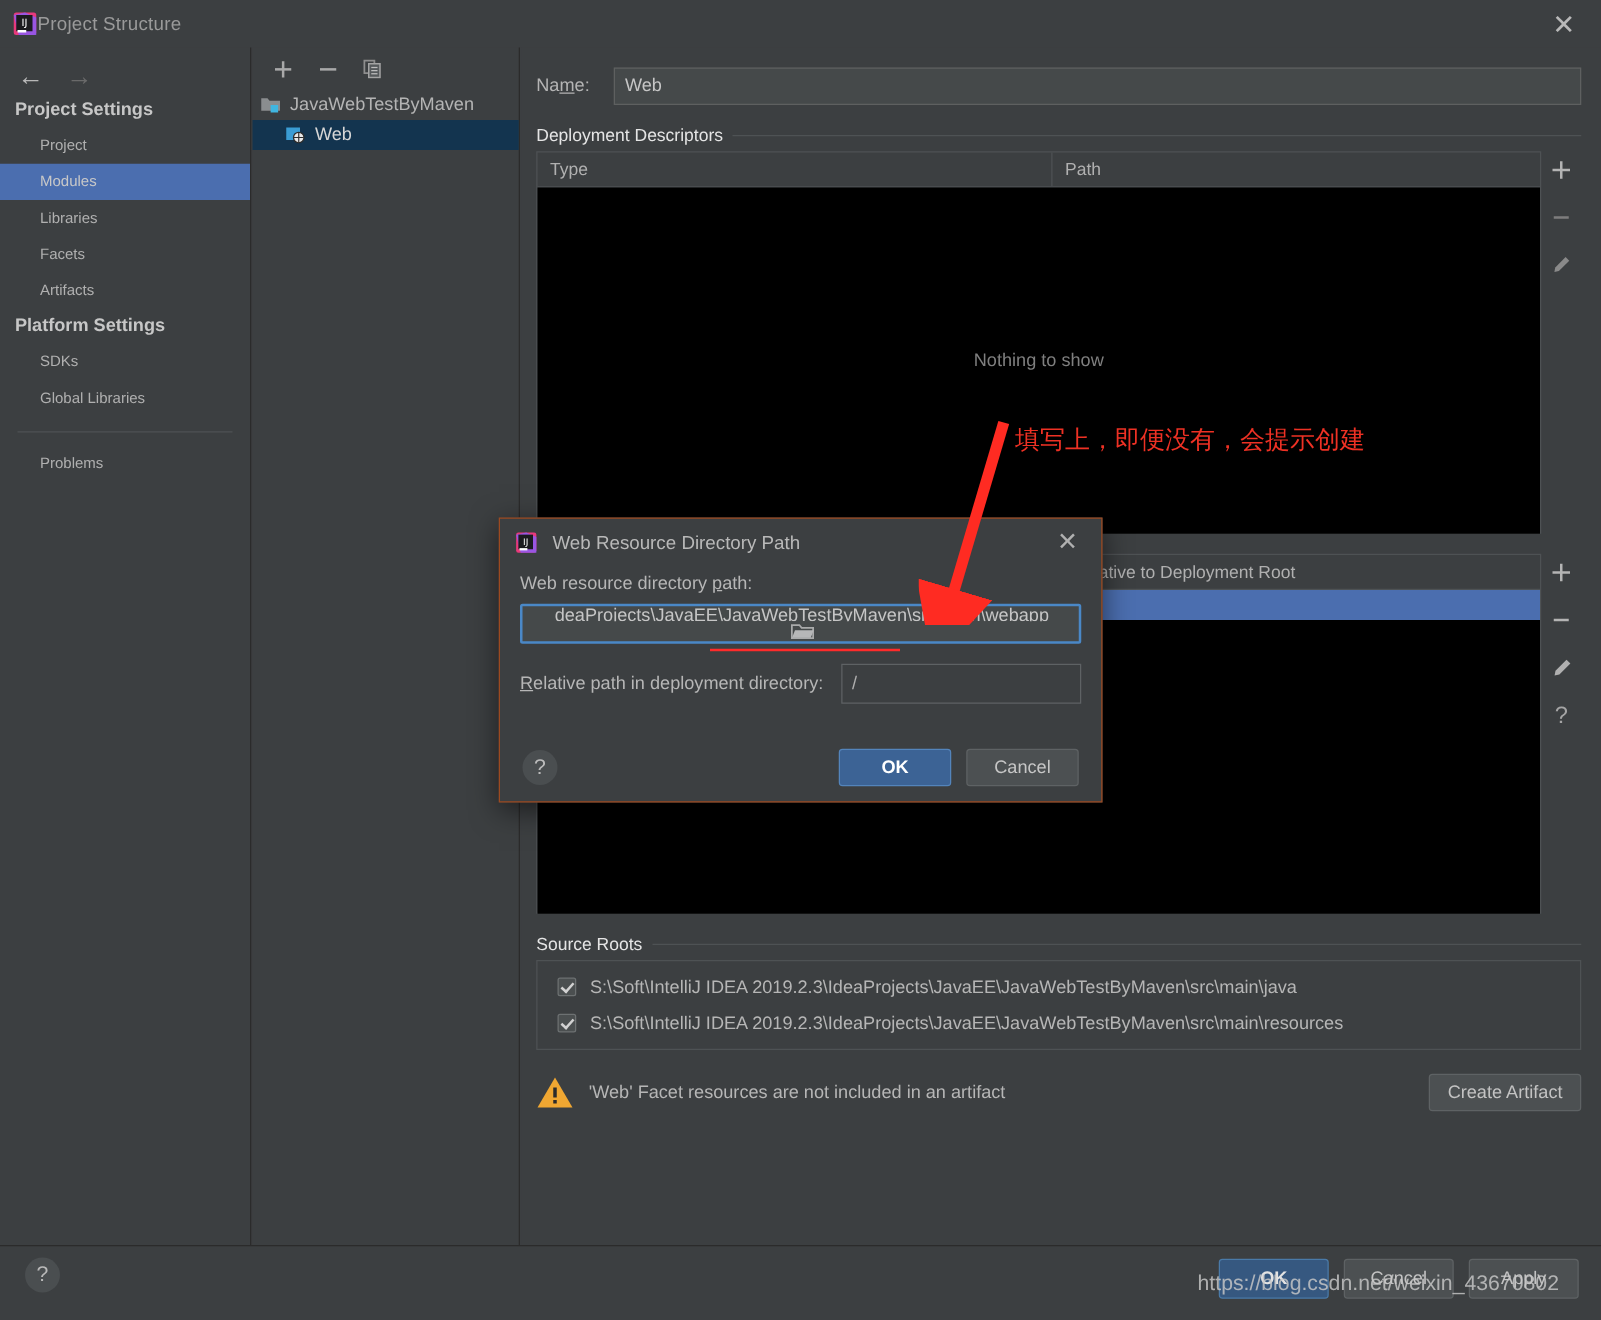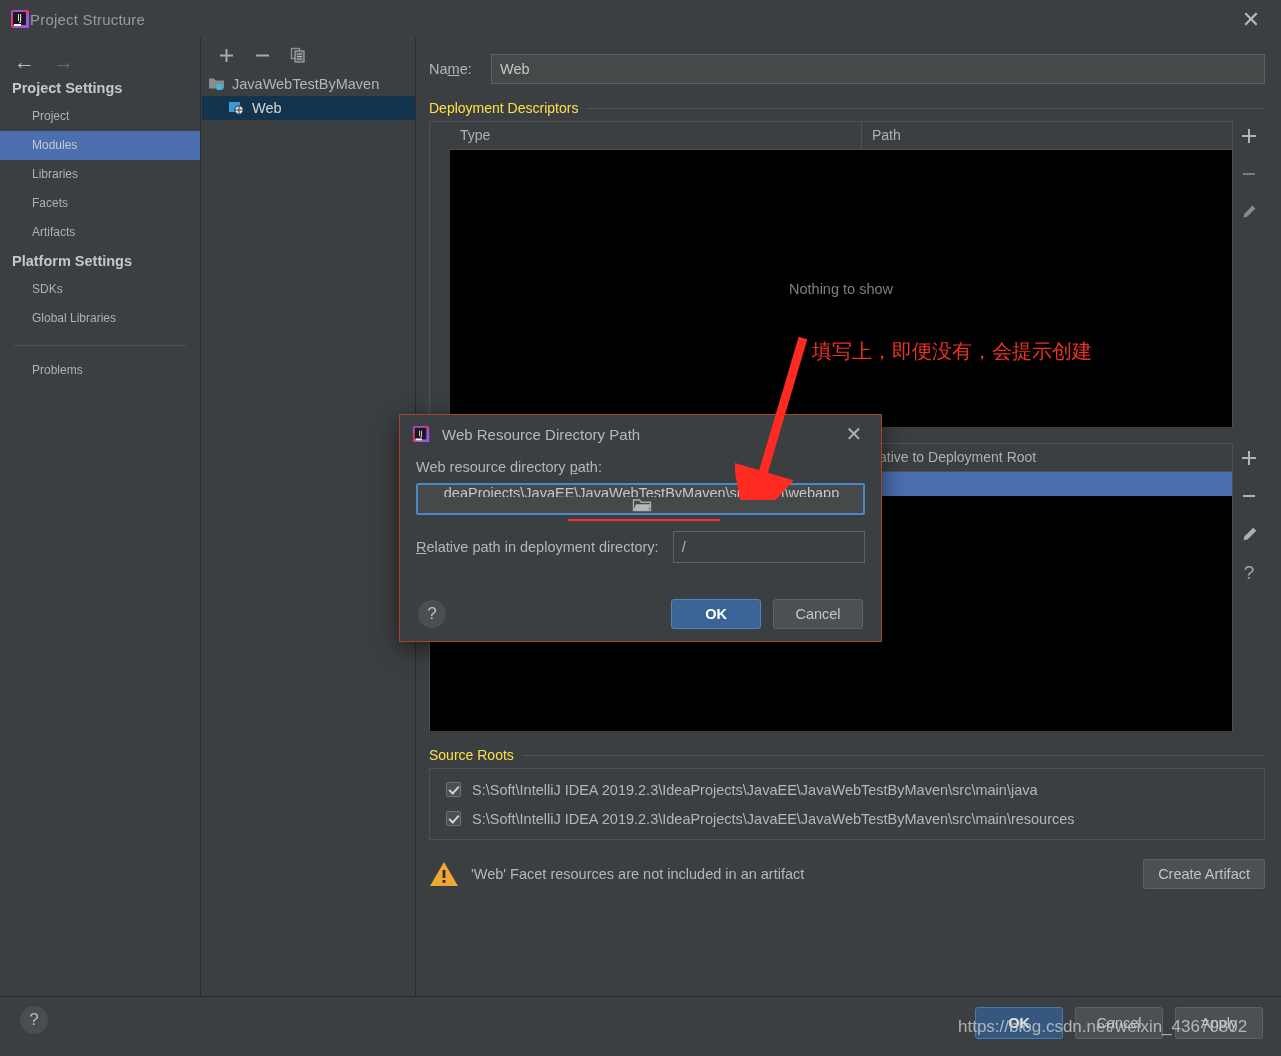--- a/index.html
+++ b/index.html
@@ -99,21 +99,21 @@
     flex: 1; height: 30px; background: #45494a; border: 1px solid #5e6060;
     color: #c6c6c6; font-size: 14.5px; padding: 0 8px; line-height: 28px;
     font-family: "Liberation Sans", sans-serif;
   }
 
   .group {
     margin: 16px 16px 0 12px;
   }
   .group-title {
     display: flex; align-items: center; gap: 8px;
-    font-size: 14px; color: #fde047; margin-bottom: 5px;
+    font-size: 14px; color: #e5e5e5; margin-bottom: 5px;
   }
   .group-title .rule { flex: 1; height: 1px; background: #4e5254; }
 
   .tablewrap { display: flex; }
   .tbl {
     flex: 1; border: 1px solid #4e5254; background: #3c3f41;
     border-collapse: collapse;
   }
   .tbl-head { display: flex; height: 28px; border-bottom: 1px solid #4e5254; }
   .th {
@@ -368,21 +368,21 @@
       <span class="name-label">Na<u>m</u>e:</span>
       <div class="text-input">Web</div>
     </div>
 
     <div class="group">
       <div class="group-title">
         <span>Deployment Descriptors</span>
         <span class="rule"></span>
       </div>
       <div class="tablewrap">
-        <div class="tbl" style="height:306px;padding-left:20px;">
+        <div class="tbl" style="height:306px;">
           <div class="tbl-head">
             <div class="th type">Type</div>
             <div class="th path">Path</div>
           </div>
           <div class="tbl-body" style="height:277px;">
             <div class="empty-msg">Nothing to show</div>
           </div>
         </div>
         <div class="sidebtns">
           <span class="sb-btn">

